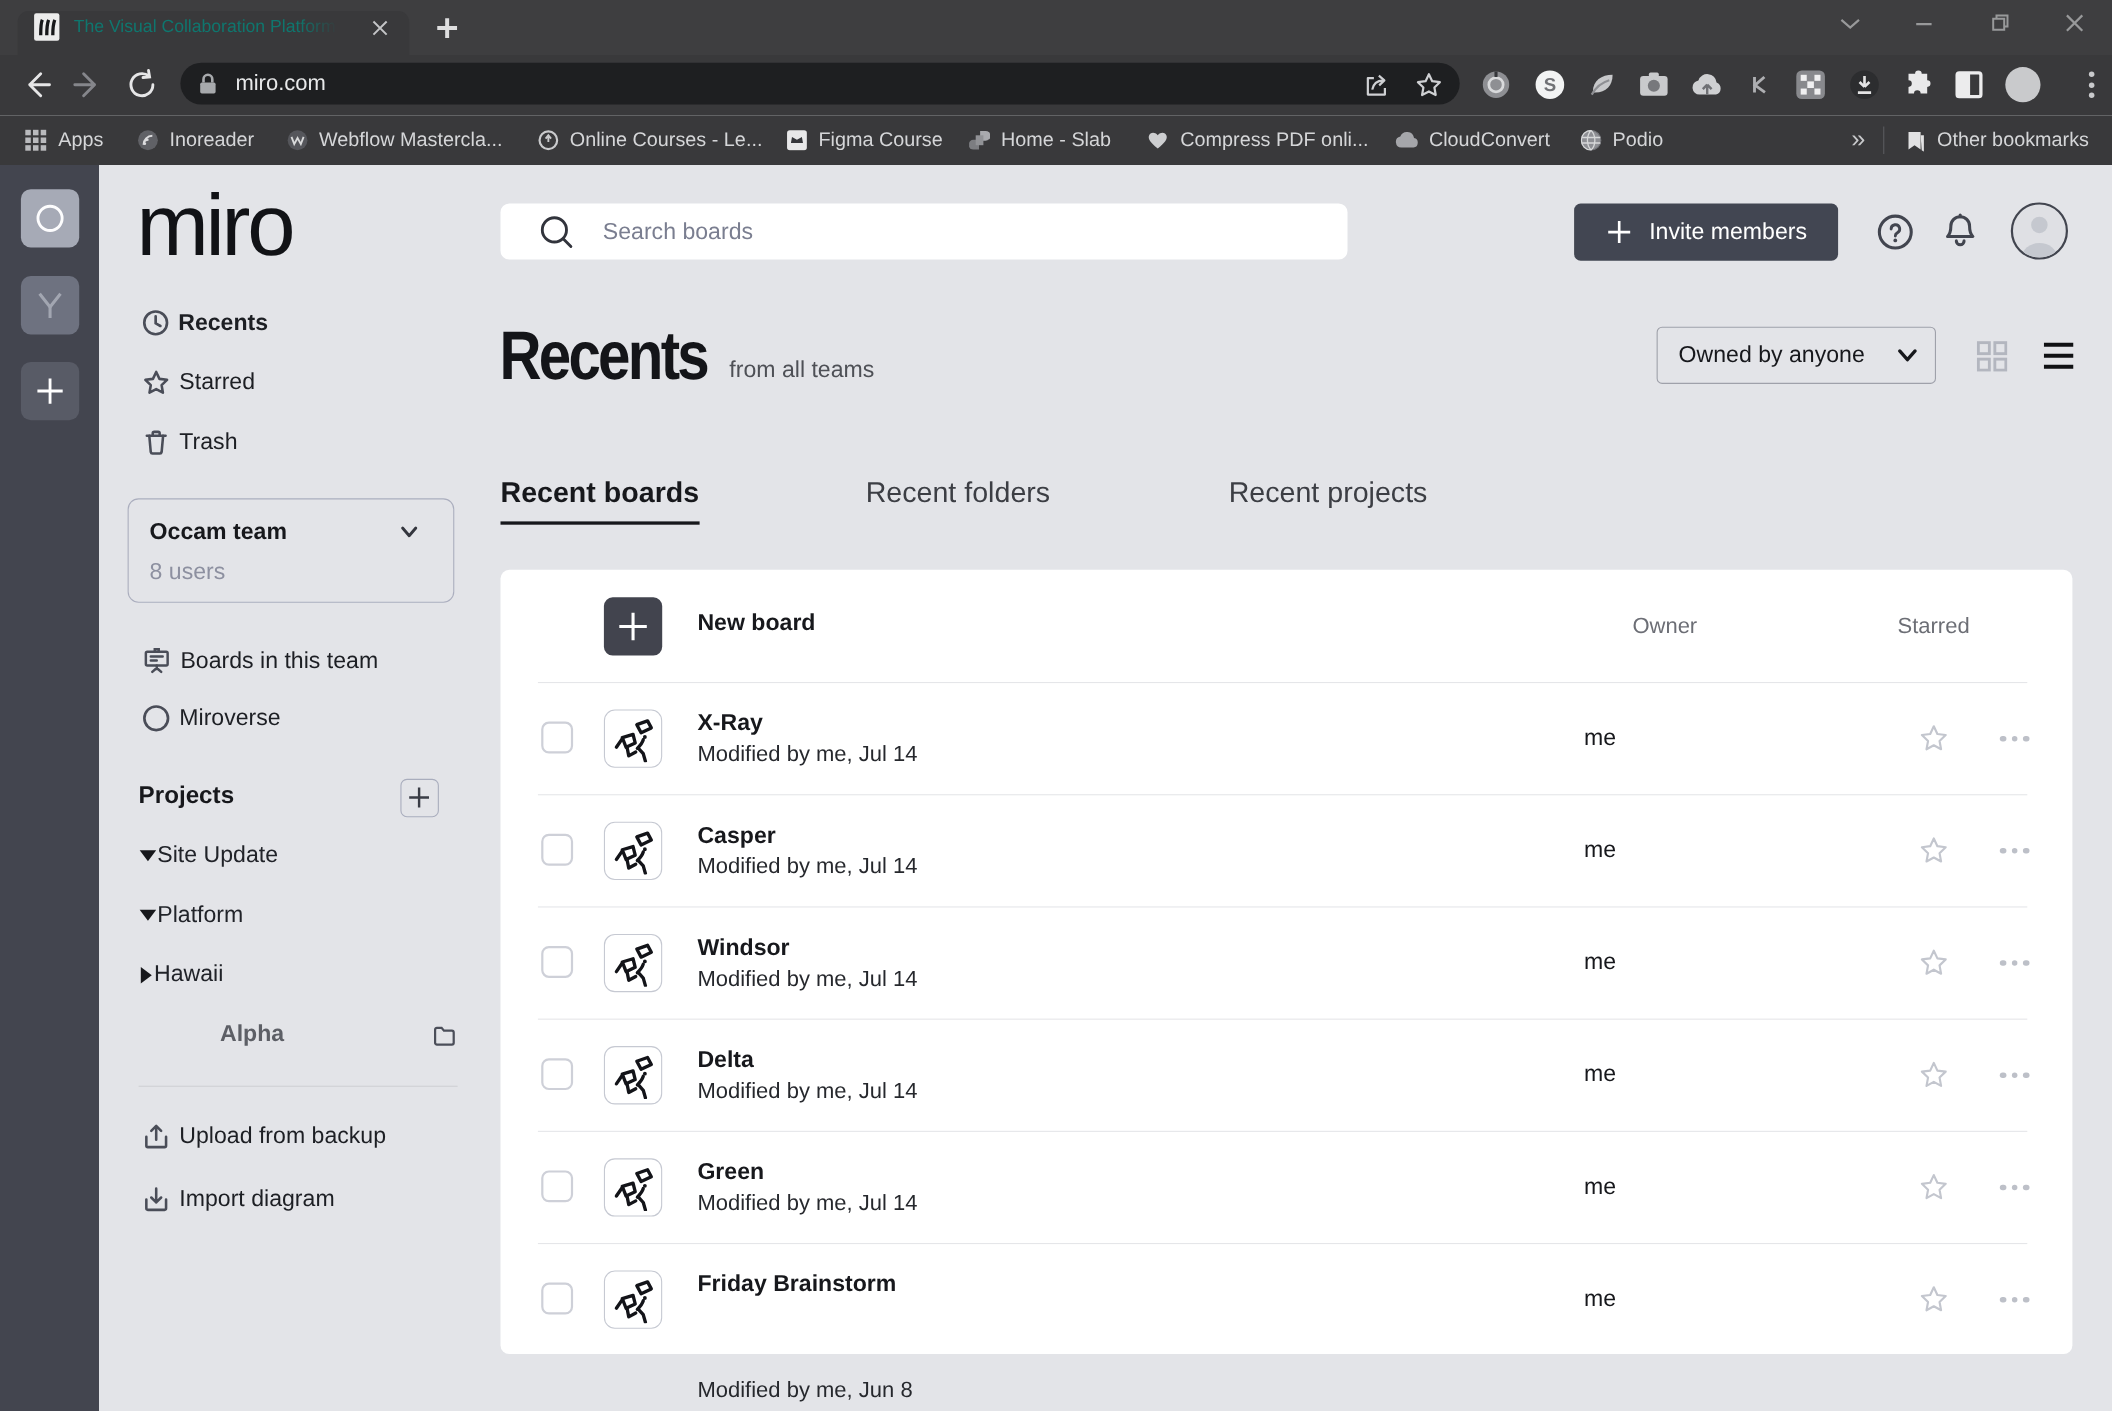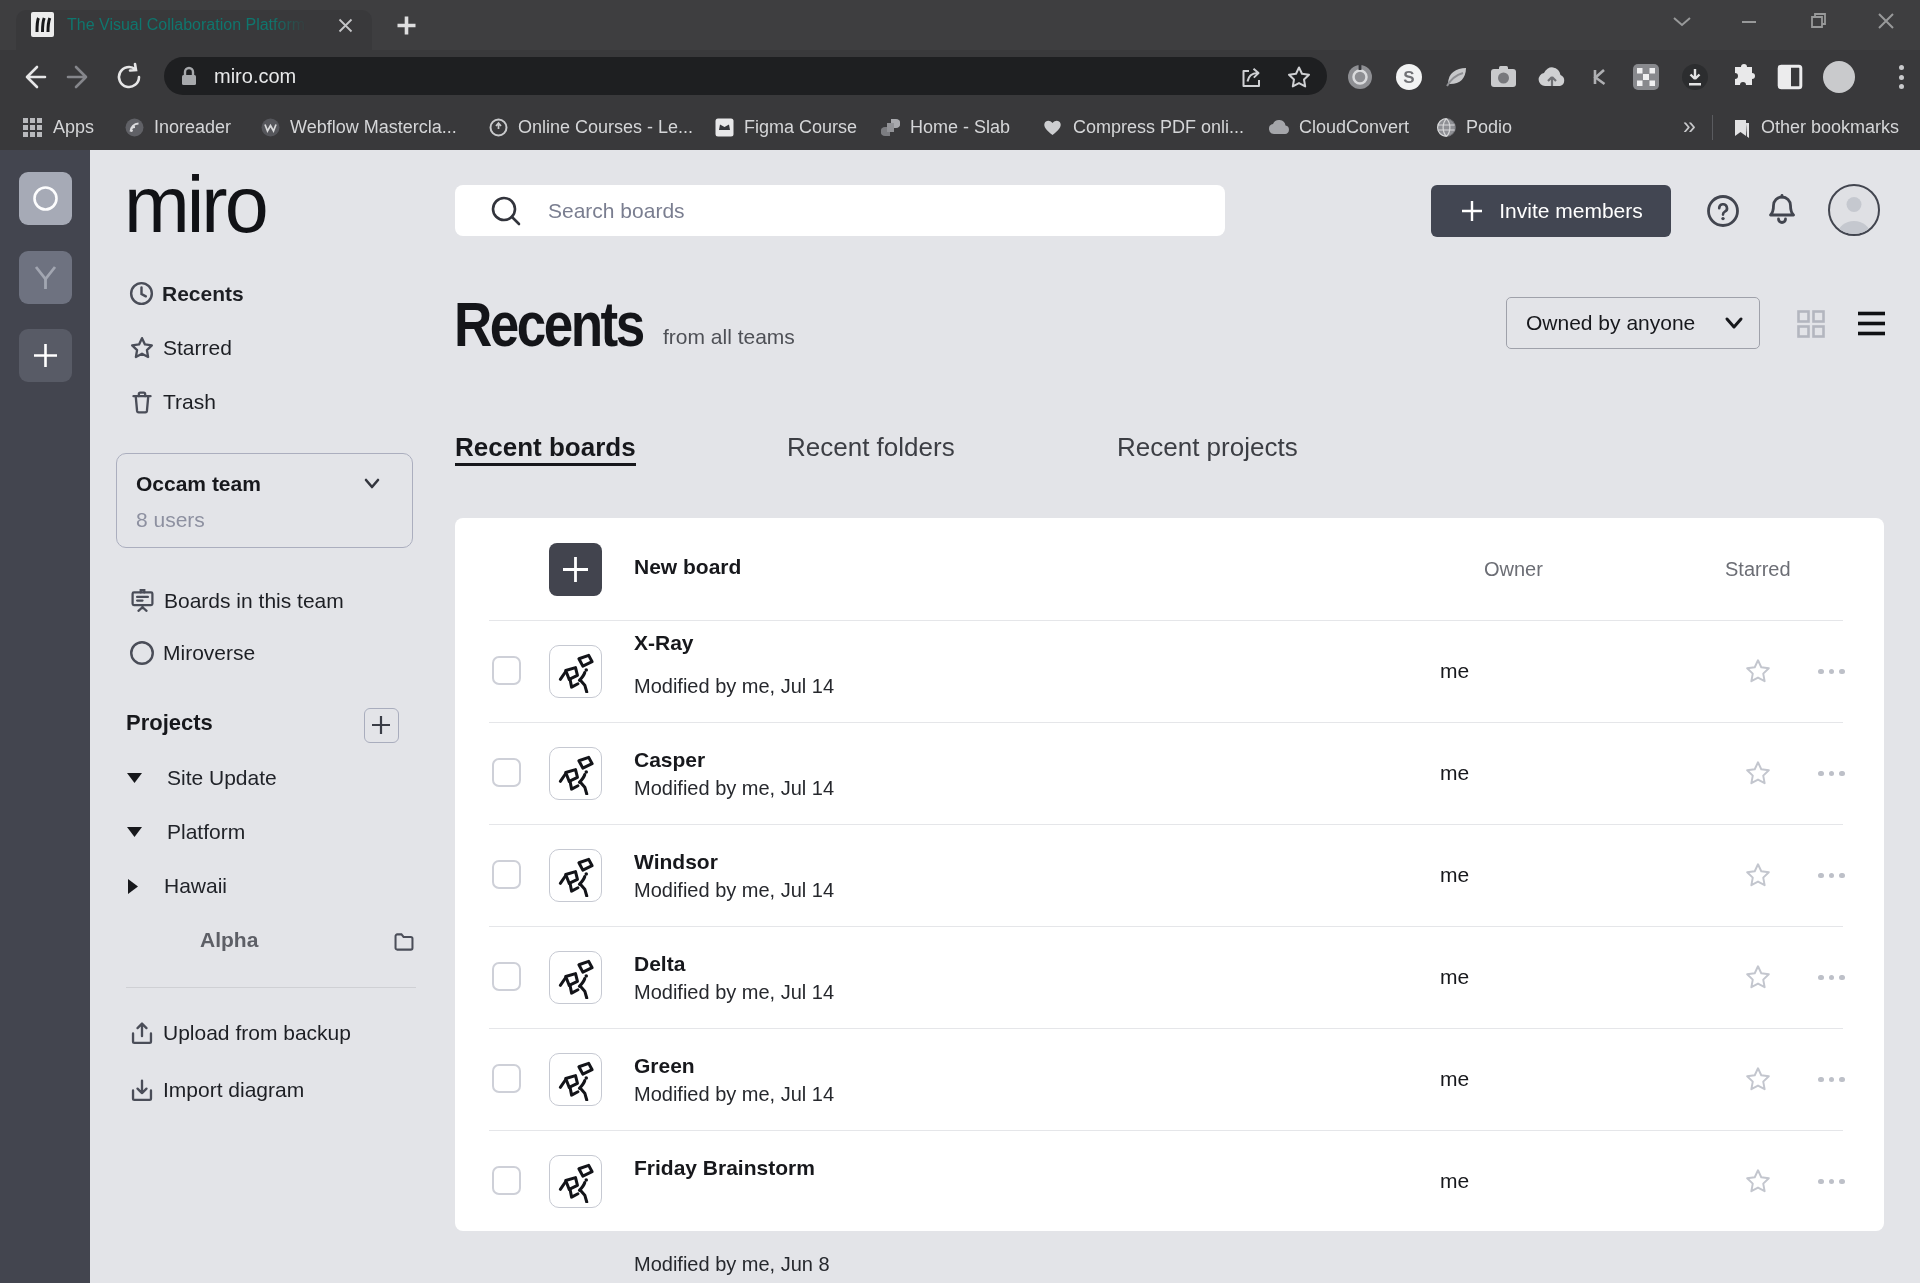--- a/index.html
+++ b/index.html
@@ -35,35 +35,35 @@
   .navitem { left:129px; display:flex; align-items:center; gap:8px; color:#1d1f24; font-size:21px; }
   .navitem svg { flex:0 0 auto; }
 
   #teambox { left:116px; top:453px; width:297px; height:95px; border:1.5px solid #abaebe; border-radius:10px; }
   #teamname { left:136px; top:472px; font-size:21px; font-weight:bold; color:#17181c; }
   #teamusers { left:136px; top:508px; font-size:21px; color:#8d90a0; }
 
   #projhdr { left:126px; top:710px; font-size:22px; font-weight:bold; color:#17181c; }
   #projplus { left:364px; top:708px; width:35px; height:35px; border:1.5px solid #a9adbd; border-radius:6px; }
 
-  .proj { left:126px; display:flex; align-items:center; gap:24px; color:#212329; font-size:21px; }
+  .proj { left:126px; display:flex; align-items:center; color:#212329; font-size:21px; }
   #alpha { left:200px; font-size:21px; font-weight:bold; color:#5d5f66; }
   #sep { left:126px; top:987px; width:290px; height:1px; background:#cfd0d4; }
 
   
   #search { left:455px; top:185px; width:770px; height:51px; background:#fff; border-radius:8px; }
   #searchtxt { left:548px; top:185px; height:51px; line-height:51px; color:#7a7e90; font-size:21px; }
   #invite { left:1431px; top:185px; width:240px; height:52px; background:#424652; border-radius:6px; color:#fff; font-size:21px; }
   #h1 { left:454px; top:305px; font-size:53px; font-weight:bold; color:#141519; letter-spacing:-2.5px; transform:scaleY(1.18); transform-origin:left bottom; line-height:48px; height:48px; }
   #fromteams { left:663px; top:325px; font-size:21px; color:#4e5056; }
   #ownedbox { left:1506px; top:297px; width:254px; height:52px; border:1.5px solid #9fa1aa; border-radius:5px; }
   #ownedtxt { left:1526px; top:297px; height:52px; line-height:52px; font-size:21px; color:#17181c; }
 
   .tab2 { top:432px; font-size:26px; color:#3c3e44; }
-  #tabA { left:455px; font-weight:bold; color:#17181c; border-bottom:3px solid #17181c; }
+  #tabA { left:455px; font-weight:bold; color:#17181c; border-bottom:3px solid #17181c; padding-bottom:11px; }
   #tabB { left:787px; } #tabC { left:1117px; }
 
   #card { left:455px; top:518px; width:1429px; height:713px; background:#fff; border-radius:8px; }
 
   .rowline { left:489px; width:1354px; height:1px; background:#e5e6e9; }
   #nbtile { left:549px; top:543px; width:53px; height:53px; background:#42444e; border-radius:8px; }
   #nbtxt { left:634px; top:555px; font-size:21px; font-weight:bold; color:#17181c; }
   #colowner { left:1440px; top:558px; font-size:20px; color:#6c6e75;margin-left:44px; }
   #colstar { left:1725px; top:558px; font-size:20px; color:#6c6e75; }
 
@@ -481,21 +481,21 @@
         <path d="M25.5 9 L35.5 5.5 L39 12 L29.5 16.5 Z"></path>
         <circle cx="33" cy="20.5" r="1" fill="#131419" stroke-width="1.6"></circle>
         <path d="M31.5 23 C30.5 26.5 28.5 28.5 26 31"></path>
         <path d="M12 21 L22 18 L24 26 L15.5 30 Z"></path>
         <path d="M12 22 L6.5 30"></path>
         <path d="M16.5 30.5 L18 38 L24.5 34.5"></path>
         <path d="M27 31 L31.5 36 L33.5 43"></path>
       </g>
     </svg>
   </div>
-<div class="abs btitle" style="top:631px">X-Ray</div>
+<div class="abs btitle" style="top:646px">X-Ray</div>
 <div class="abs bsub" style="top:675px">Modified by me, Jul 14</div>
 <div class="abs me" style="top:659px">me</div>
 <div class="abs star" style="top:657px"><svg width="28" height="28" viewBox="0 0 30 30">
       <path d="M15 3.5 L18.5 11 L26.6 12 L20.6 17.8 L22.1 25.9 L15 22 L7.9 25.9 L9.4 17.8 L3.4 12 L11.5 11 Z" stroke="#c3c6ce" stroke-width="2.1" fill="none" stroke-linejoin="round"></path>
     </svg></div>
 <div class="abs dots" style="top:668.5px">
     <i></i>
     <i></i>
     <i></i>
   </div>

